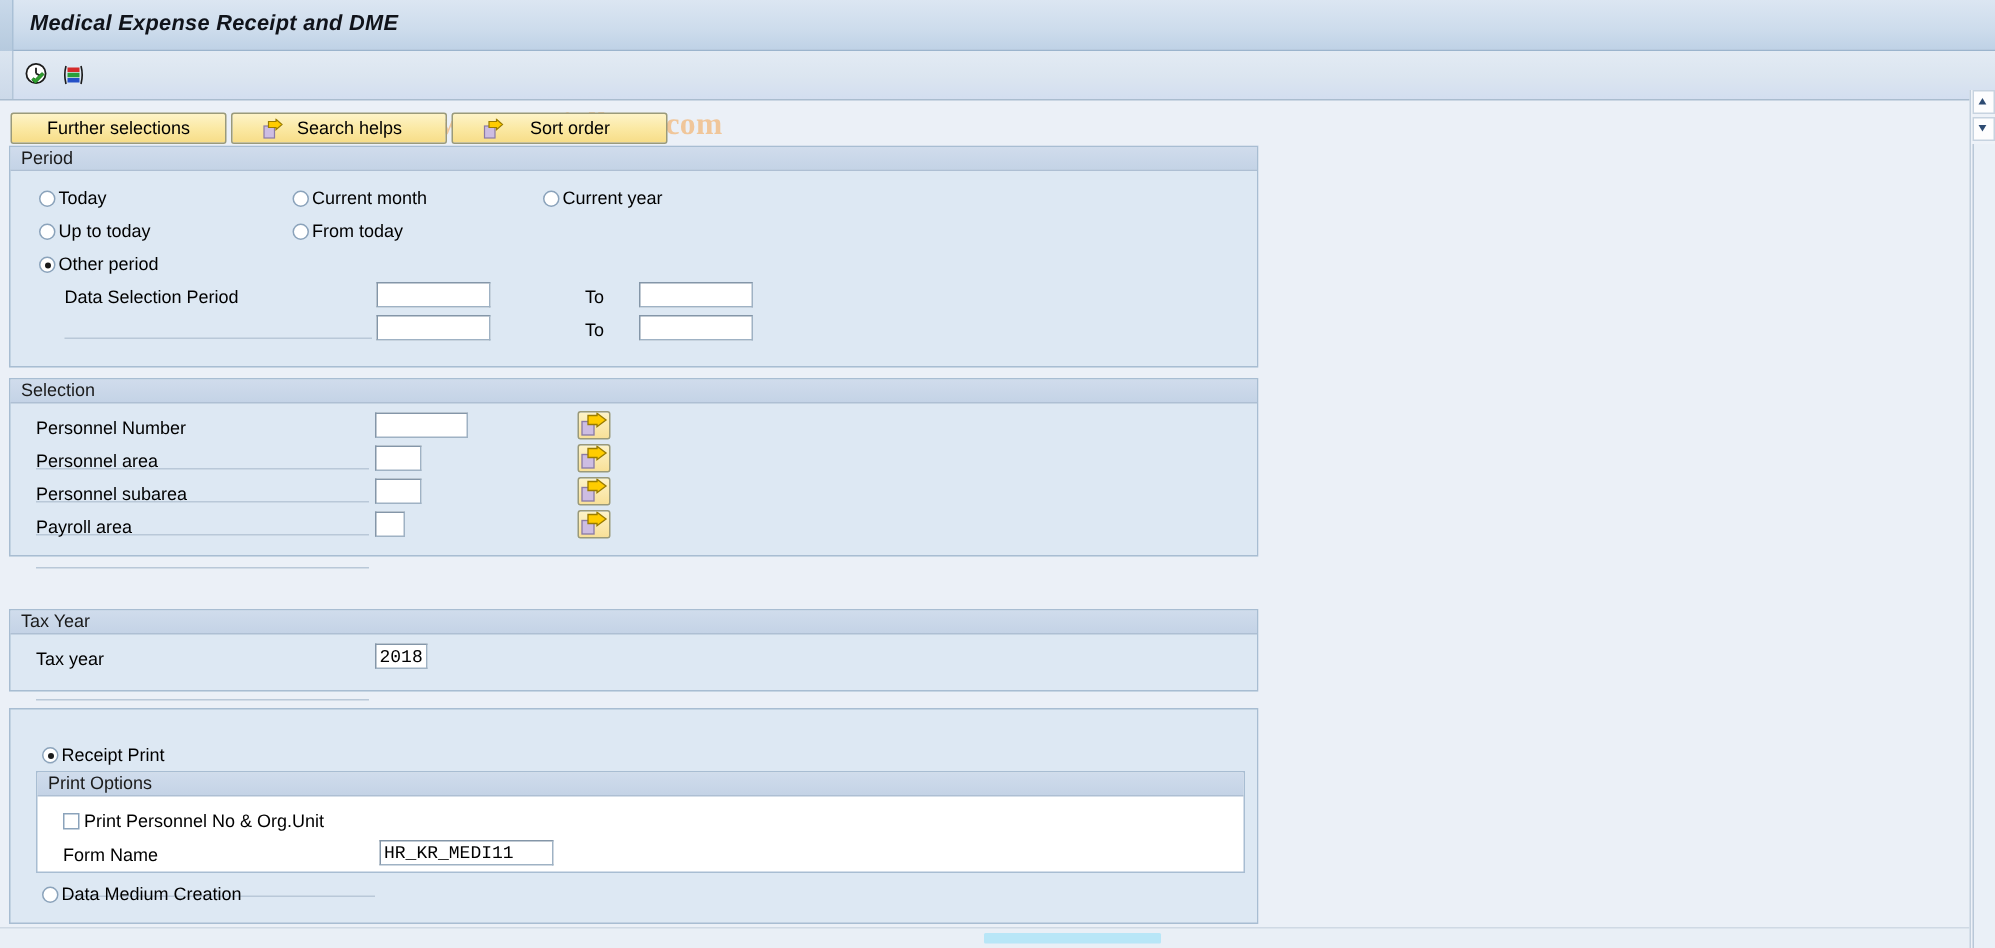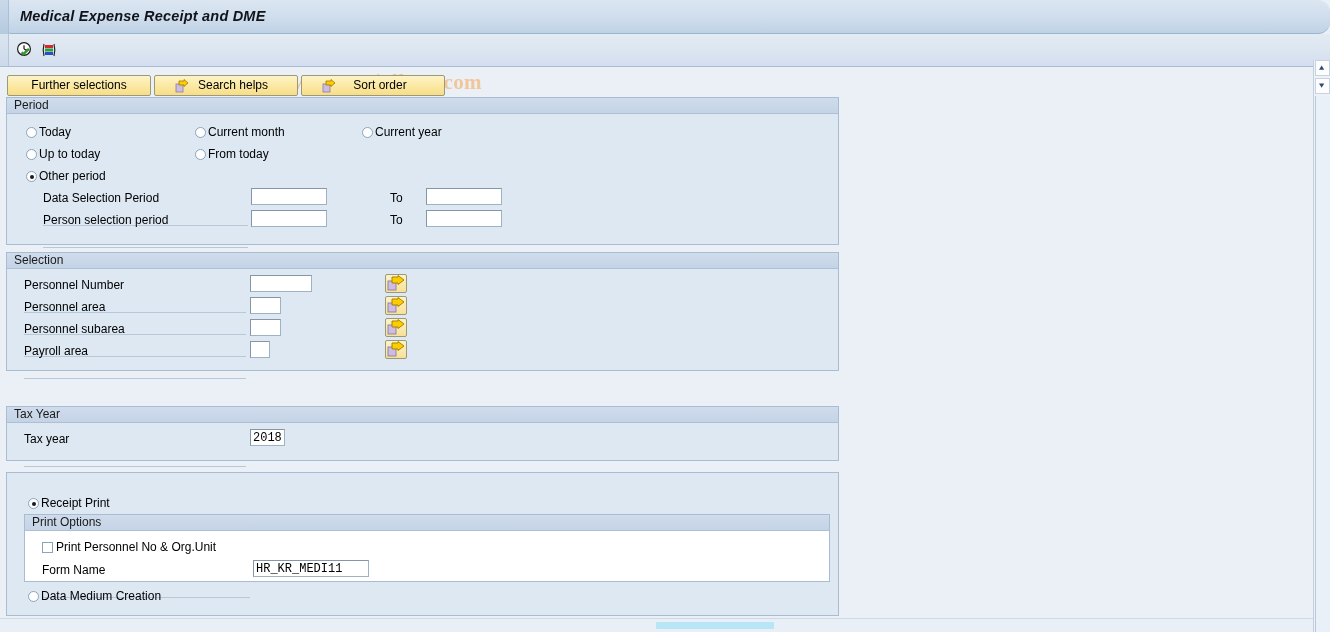--- a/index.html
+++ b/index.html
@@ -13,21 +13,20 @@
     color: #000;
   }
 
   
   .titlebar {
     position: absolute;
     left: 0; top: 0;
     width: 1330px; height: 34px;
     background: linear-gradient(to bottom, #dce6f2 0%, #cddcec 60%, #bfd2e6 100%);
     border-bottom: 1px solid #9bb4cd;
-    border-radius: 12px;
   }
   .titlebar .edge-l {
     position:absolute; left:0; top:0; width:9px; height:34px;
     background: linear-gradient(to bottom,#c9d9ea,#b6cade);
     border-right:1px solid #a9c0d6;
   }
   .title-text {
     position: absolute;
     left: 20px; top: 8px;
     font-size: 14.5px;
@@ -333,21 +332,20 @@
 
     <div class="radio on" style="left:19px; top:72px;">
       <span class="dot"></span><span>Other period</span>
     </div>
 
     <div class="flabel" style="left:36px; top:93px; width:205px;">Data Selection Period</div>
     <input class="inp" style="left: 244px; top: 90px; width: 76px;" type="text" value="">
     <div class="plaintext" style="left:383px; top:93px;">To</div>
     <input class="inp" style="left: 419px; top: 90px; width: 76px;" type="text" value="">
 
-    <div class="flabel" style="left:36px; top:115px; width:205px;">Person selection period</div>
     <input class="inp" style="left: 244px; top: 112px; width: 76px;" type="text" value="">
     <div class="plaintext" style="left:383px; top:115px;">To</div>
     <input class="inp" style="left: 419px; top: 112px; width: 76px;" type="text" value="">
   </div>
 
   <div class="group" style="left:6px; top:155px; width:833px; height:119px;">
     <div class="ghead">Selection</div>
 
     <div class="flabel" style="left:17px; top:25px; width:222px;">Personnel Number</div>
     <input class="inp" style="left: 243px; top: 22px; width: 62px;" type="text" value="">

